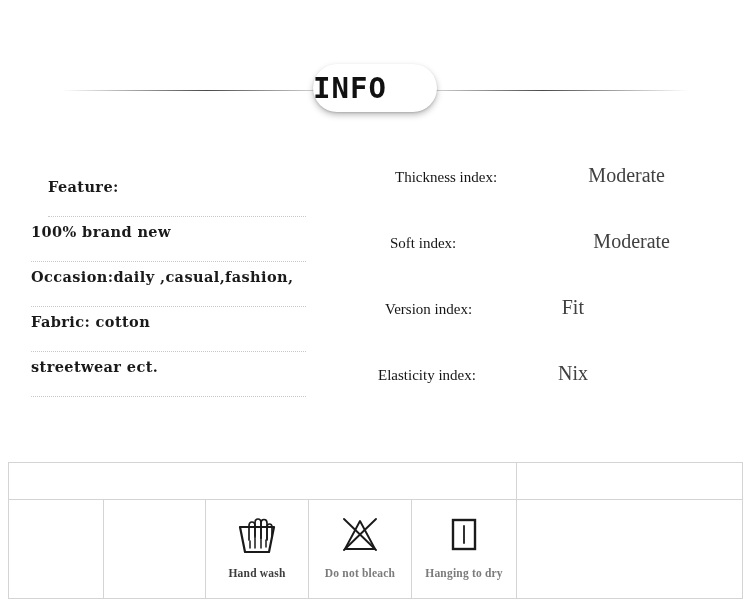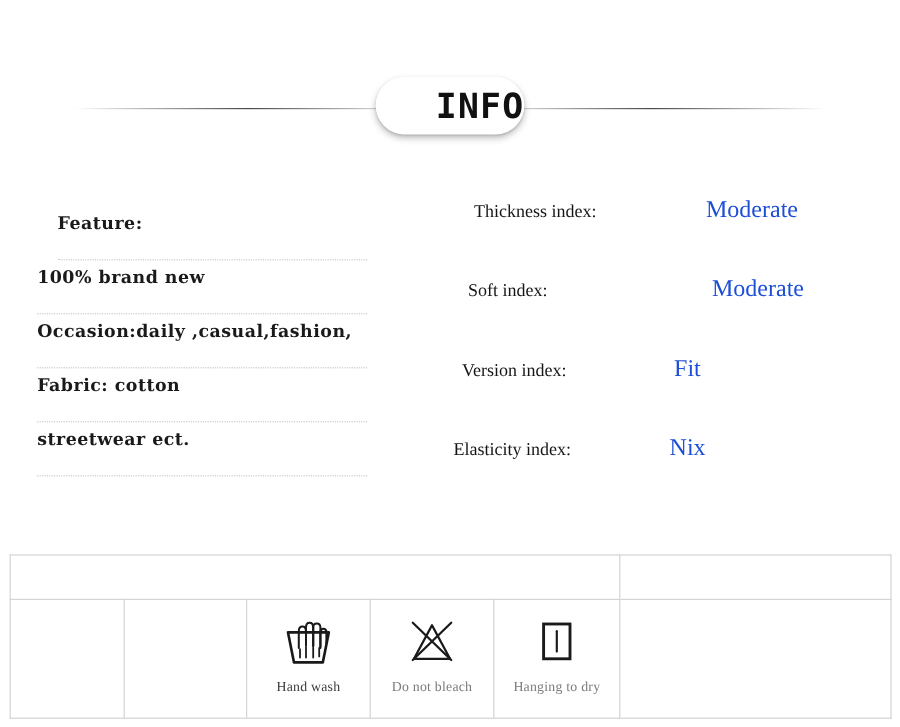--- a/index.html
+++ b/index.html
@@ -37,21 +37,21 @@
     left: 50%;
     top: 2px;
     transform: translateX(-50%);
     width: 124px;
     height: 48px;
     border-radius: 24px;
     background: #ffffff;
     box-shadow: 0 3px 6px rgba(0,0,0,0.26), 0 1px 2px rgba(0,0,0,0.14);
     display: flex;
     align-items: center;
-    justify-content: flex-end;
+    justify-content: flex-start;
   }
   .banner-title {
     font-family: "DejaVu Sans Mono", monospace;
     font-size: 29px;
     font-weight: bold;
     letter-spacing: 1px;
     color: #111111;
     line-height: 1;
   }
 
@@ -100,21 +100,21 @@
   }
   .index-label {
     font-family: "Liberation Serif", serif;
     font-size: 15px;
     color: #151515;
     white-space: nowrap;
   }
   .index-value {
     font-family: "Liberation Serif", serif;
     font-size: 20px;
-    color: #1d4ed8;
+    color: #404040;
     white-space: nowrap;
     margin-left: auto;
   }
   .index-row .index-value { position: relative; }
   .index-row.r0 .index-label { margin-left: 17px; }
   .index-row.r0 .index-value { margin-right: 53px; }
   .index-row.r1 .index-label { margin-left: 12px; }
   .index-row.r1 .index-value { margin-right: 48px; }
   .index-row.r2 .index-label { margin-left: 7px; }
   .index-row.r2 .index-value { margin-right: 134px; }
@@ -128,20 +128,21 @@
     top: 462px;
     width: 734px;
     border-collapse: collapse;
     table-layout: fixed;
   }
   .care-table td {
     border: 1px solid #d4d4d4;
     padding: 0;
     vertical-align: bottom;
     background: #ffffff;
+    font-weight: bold;
   }
   .row-top td { height: 36px; }
   .row-bot td { height: 98px; }
 
   .care-cell {
     display: flex;
     flex-direction: column;
     align-items: center;
     justify-content: flex-start;
     height: 98px;

